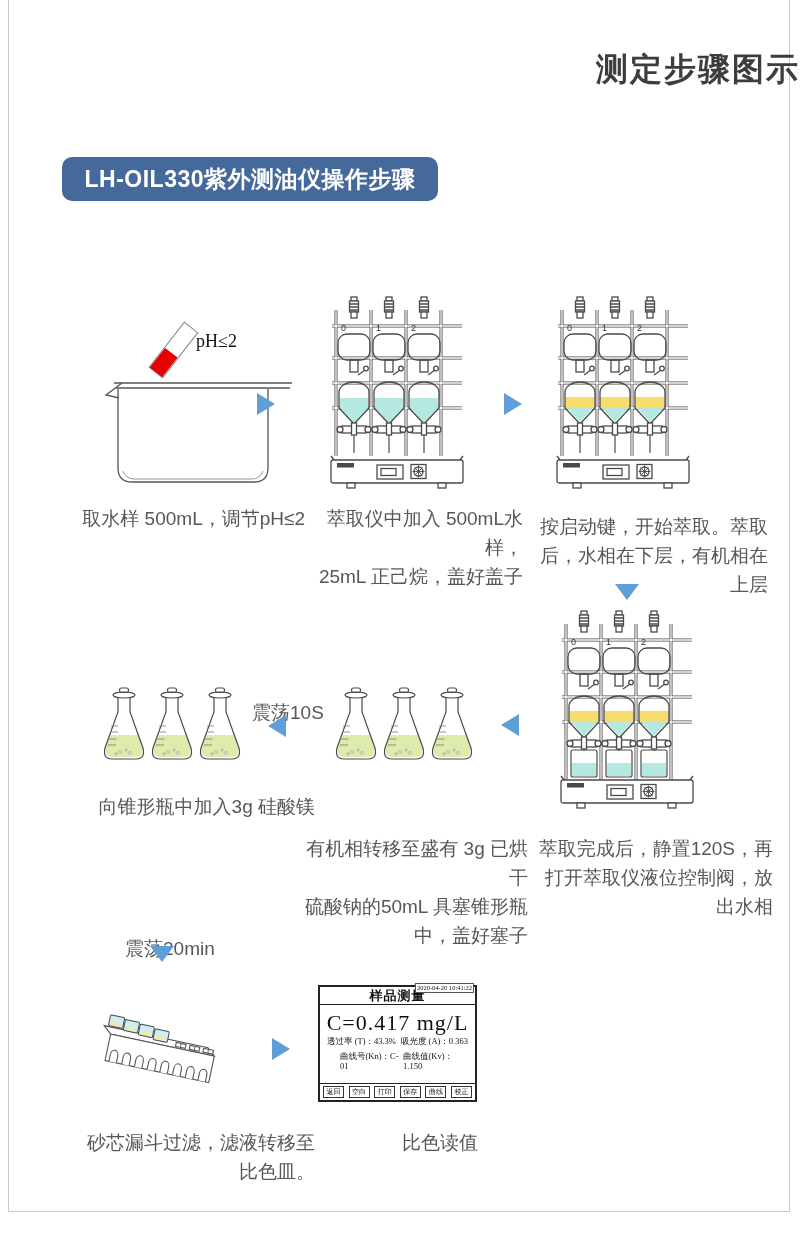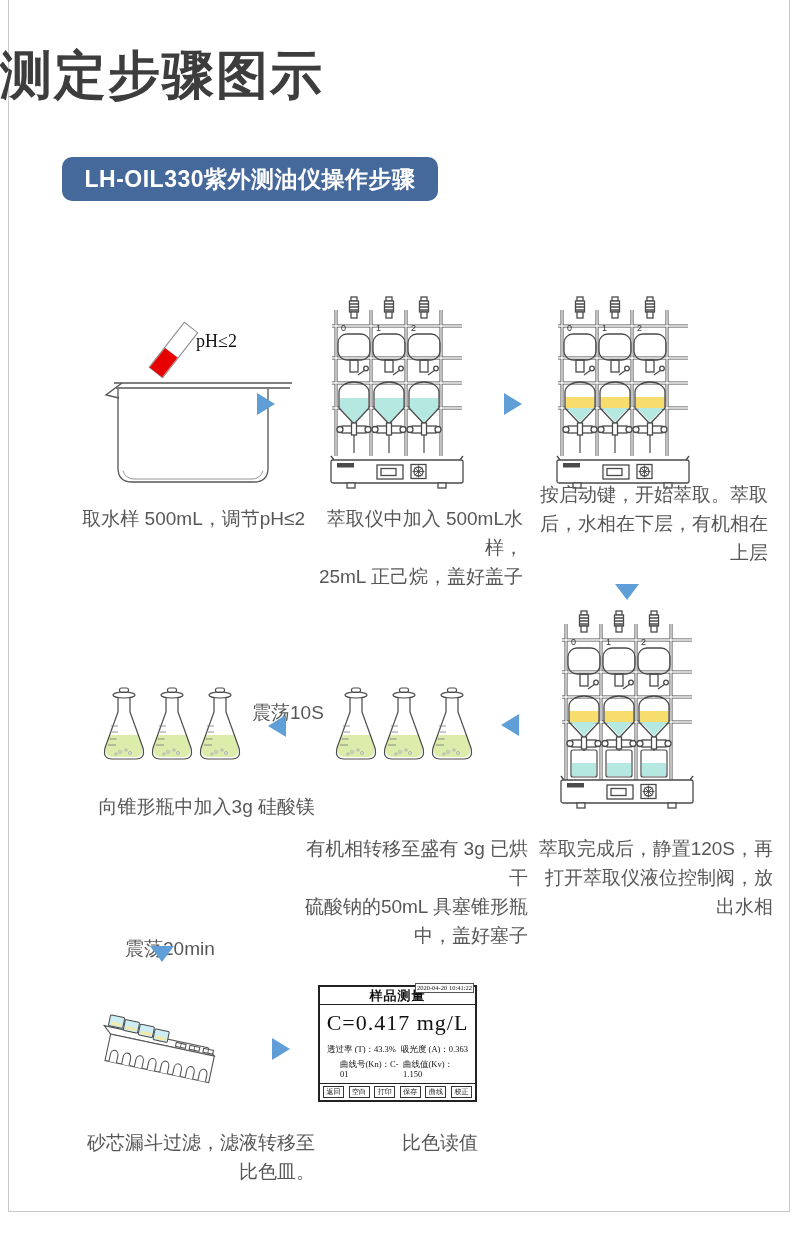--- a/index.html
+++ b/index.html
@@ -6,22 +6,22 @@
     --banner-blue:#46699c; --arrow-blue:#5f9ed6; --water-teal:#b5e8e0;
     --organic-yellow:#f6dd6d; --flask-green:#dcecaa; --cuvette-cyan:#cdeef5;
     --strip-red:#e60000; --caption-gray:#575757; --title-gray:#3d3d3d;
   }
   *{margin:0;padding:0;box-sizing:border-box;}
   html,body{background:#fff;}
   body{font-family:"Liberation Sans","DejaVu Sans",sans-serif;}
   .page{position:relative;width:800px;height:1249px;background:#fff;overflow:hidden;}
   .content-frame{position:absolute;left:8px;top:-20px;width:782px;height:1232px;
     border:1px solid #c9c9c9;background:#fff;}
-  .page-title{position:absolute;left:0;top:41px;width:100%;text-align:left;
-    font-size:52px;font-weight:700;color:var(--title-gray);letter-spacing:2px;}
+  .page-title{position:absolute;left:0;top:48px;width:100%;text-align:right;
+    font-size:32px;font-weight:700;color:var(--title-gray);letter-spacing:2px;}
   .banner{position:absolute;left:62px;top:157px;width:376px;height:44px;
     background:var(--banner-blue);border-radius:10px;color:#fff;font-size:23px;
     font-weight:700;display:flex;align-items:center;justify-content:center;letter-spacing:0.5px;}
   .illus{position:absolute;}
   .cap{position:absolute;color:var(--caption-gray);font-size:19px;line-height:29px;
     white-space:pre-line;text-align:right;}
   .small-label{position:absolute;color:var(--caption-gray);font-size:19px;margin-top:23px;}
   .ph-note{font-family:"Liberation Serif","DejaVu Serif",serif;fill:#111;font-size:18px;}
   .tri-r{position:absolute;width:0;height:0;border-top:11px solid transparent;
     border-bottom:11px solid transparent;border-left:18px solid var(--arrow-blue);}
@@ -32,21 +32,21 @@
   
   .screen{position:absolute;left:318px;top:985px;width:159px;height:117px;
     border:2px solid #222;background:#fff;
     font-family:"Liberation Serif","DejaVu Serif",serif;color:#111;}
   .screen-head{position:relative;height:18px;border-bottom:1.5px solid #222;
     text-align:center;font-size:13px;font-weight:700;line-height:18px;letter-spacing:1px;}
   .screen-ts{position:absolute;top:-4px;right:1px;font-size:6.5px;font-weight:400;
     line-height:8px;border:1px solid #555;background:#fff;padding:0 1px;letter-spacing:0;}
   .screen-read{margin-top:5px;text-align:center;font-size:22px;letter-spacing:1px;}
   .screen-row{display:flex;justify-content:space-between;padding:0 7px;font-size:8.5px;line-height:10px;}
-  .screen-row.first{margin-top:8px;text-align:center;}
+  .screen-row.first{margin-top:0;text-align:center;}
   .screen-row.second{margin-top:5px;padding-left:20px;}
   .screen-btns{position:absolute;left:0;right:0;bottom:0;height:17px;border-top:1.5px solid #222;
     display:flex;align-items:center;justify-content:space-between;padding:0 3px;margin-top:24px;}
   .screen-btn{font-size:7px;line-height:8px;border:1px solid #333;padding:1px 2.5px;}
   svg text{font-family:"Liberation Sans","DejaVu Sans",sans-serif;}
 </style>
 </head>
 <body>
 
 <svg width="0" height="0" style="position:absolute" aria-hidden="true">
@@ -180,21 +180,21 @@
       <text x="11" y="35">0</text>
       <text x="46" y="35">1</text>
       <text x="81" y="35">2</text>
     </g>
     <use href="#app-base" transform="translate(0,158)"></use>
   </svg>
 
   <div class="cap" style="left:75px;top:504px;width:230px">取水样 500mL，调节pH≤2</div>
   <div class="cap" style="left:298px;top:504px;width:225px">萃取仪中加入 500mL水样，
 25mL 正己烷，盖好盖子</div>
-  <div class="cap" style="left:528px;top:480px;width:240px">按启动键，开始萃取。萃取
+  <div class="cap" style="left:528px;top:512px;width:240px">按启动键，开始萃取。萃取
 后，水相在下层，有机相在
 上层</div>
 
   <div class="tri-d" style="left:615px;top:584px"></div>
 
   <svg class="illus" style="left:100px;top:682px" width="144" height="84" viewBox="0 0 144 84">
     <use href="#flask" transform="translate(24,6)"></use>
     <use href="#flask" transform="translate(72,6)"></use>
     <use href="#flask" transform="translate(120,6)"></use>
   </svg>

